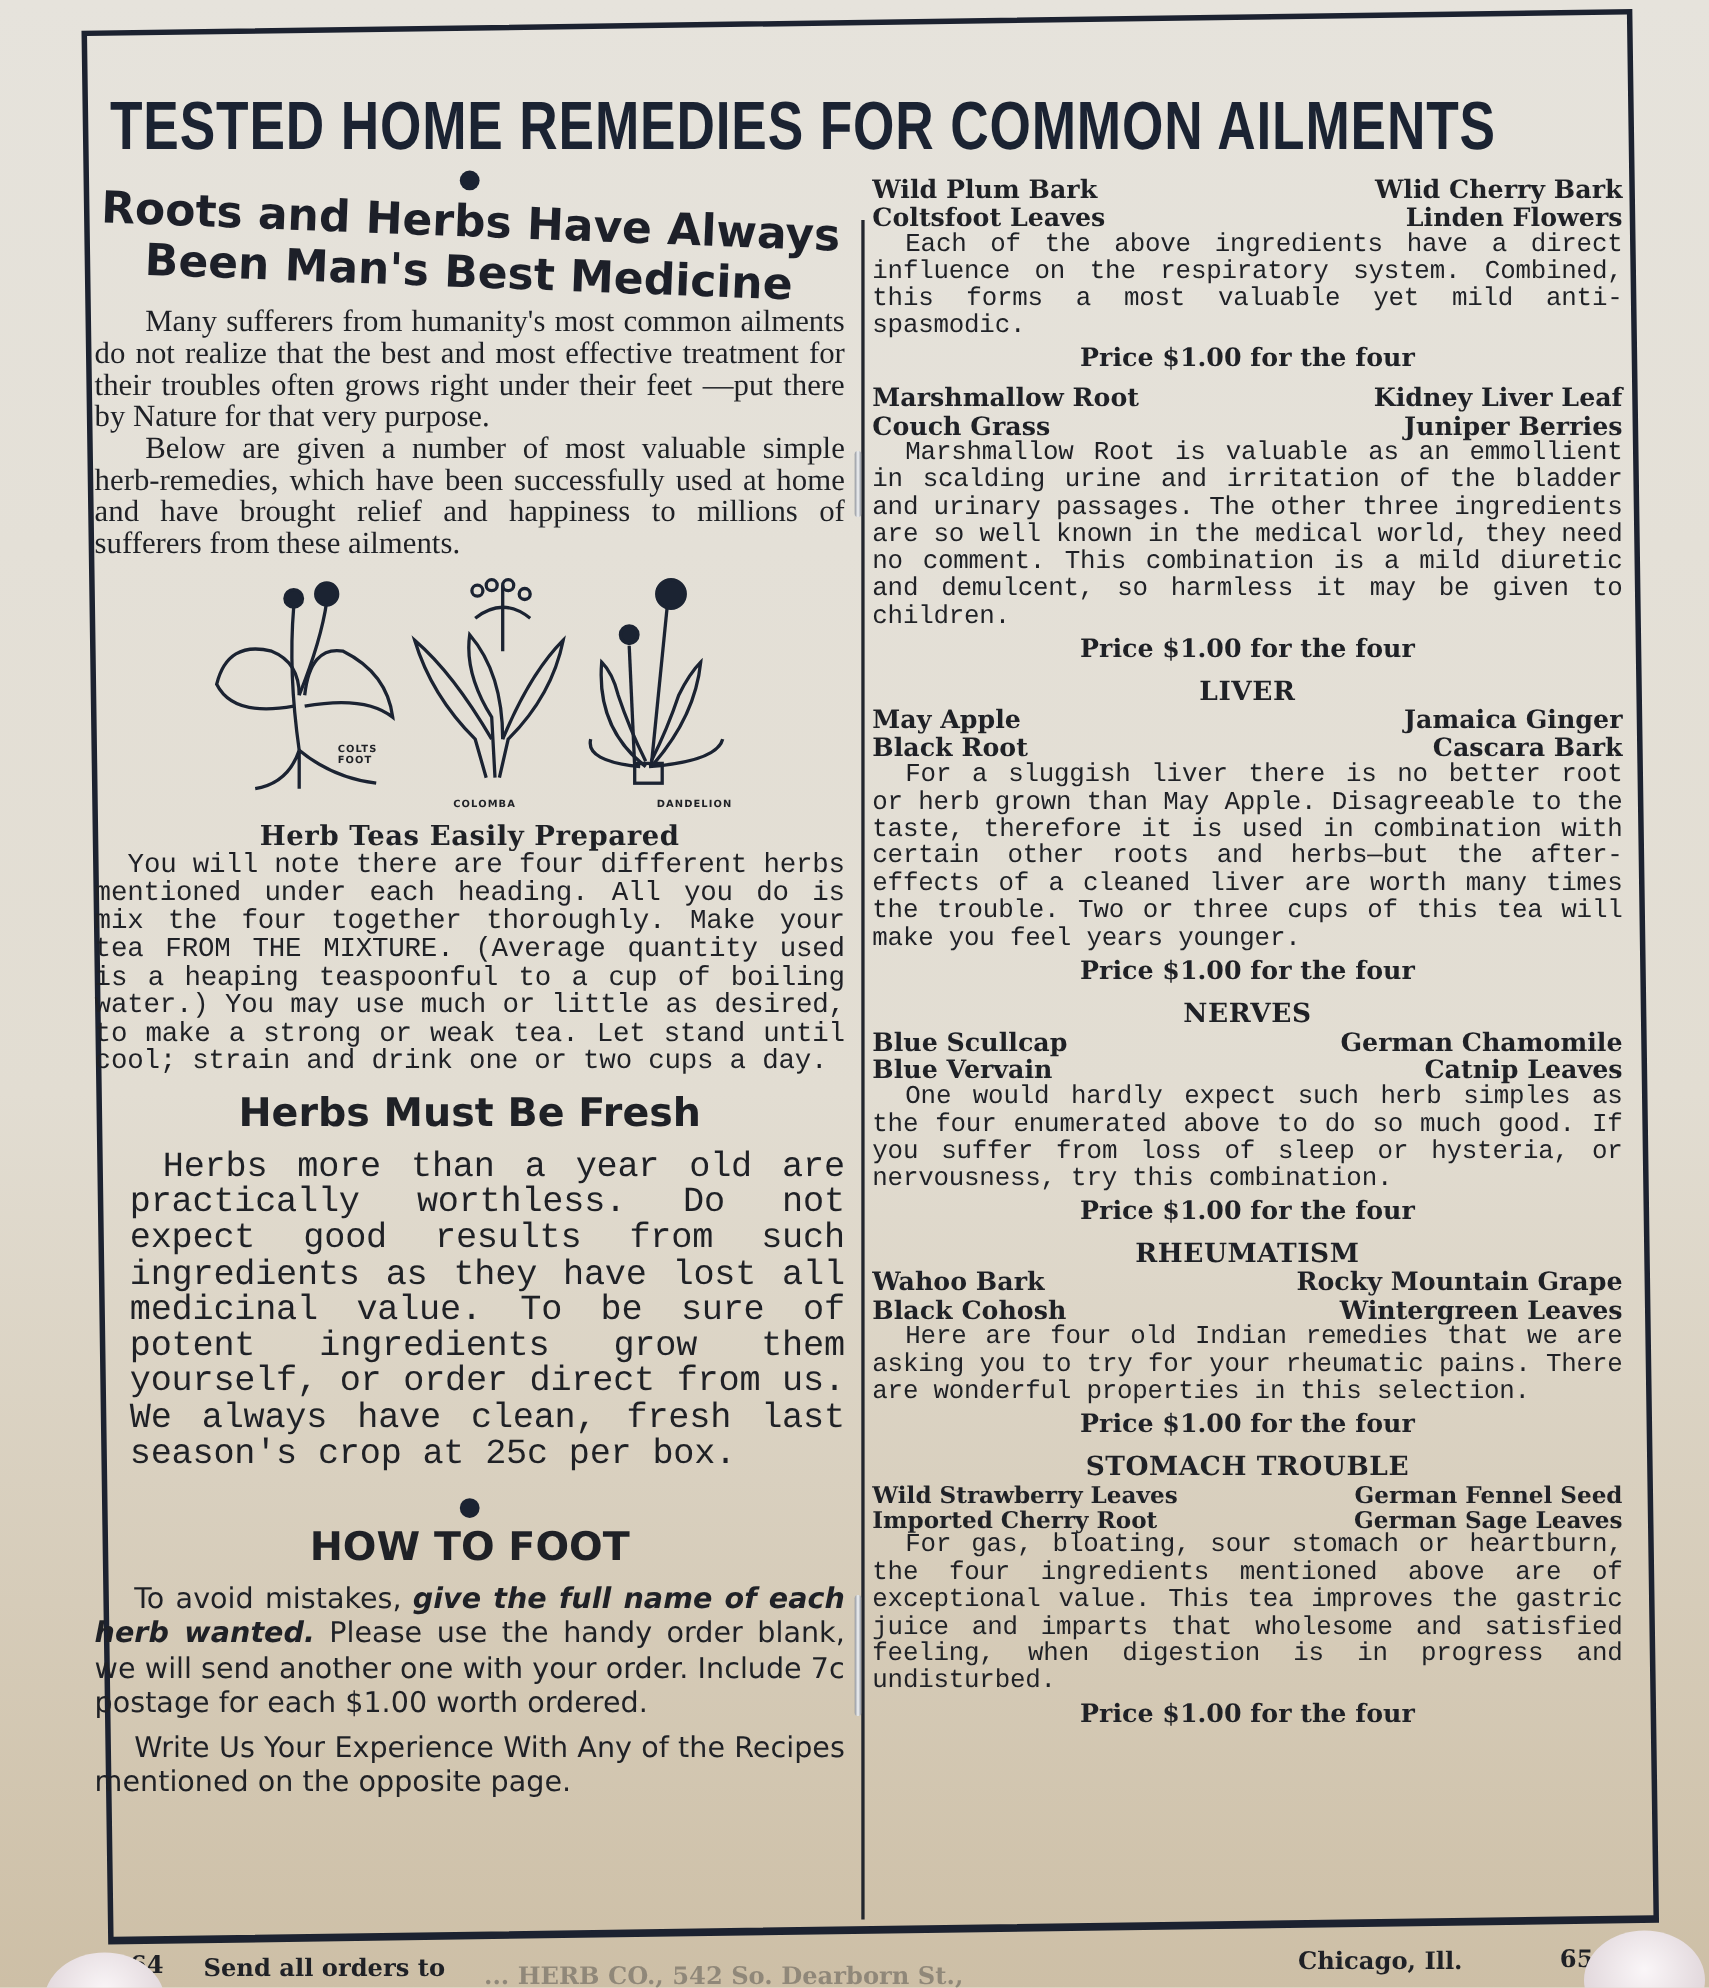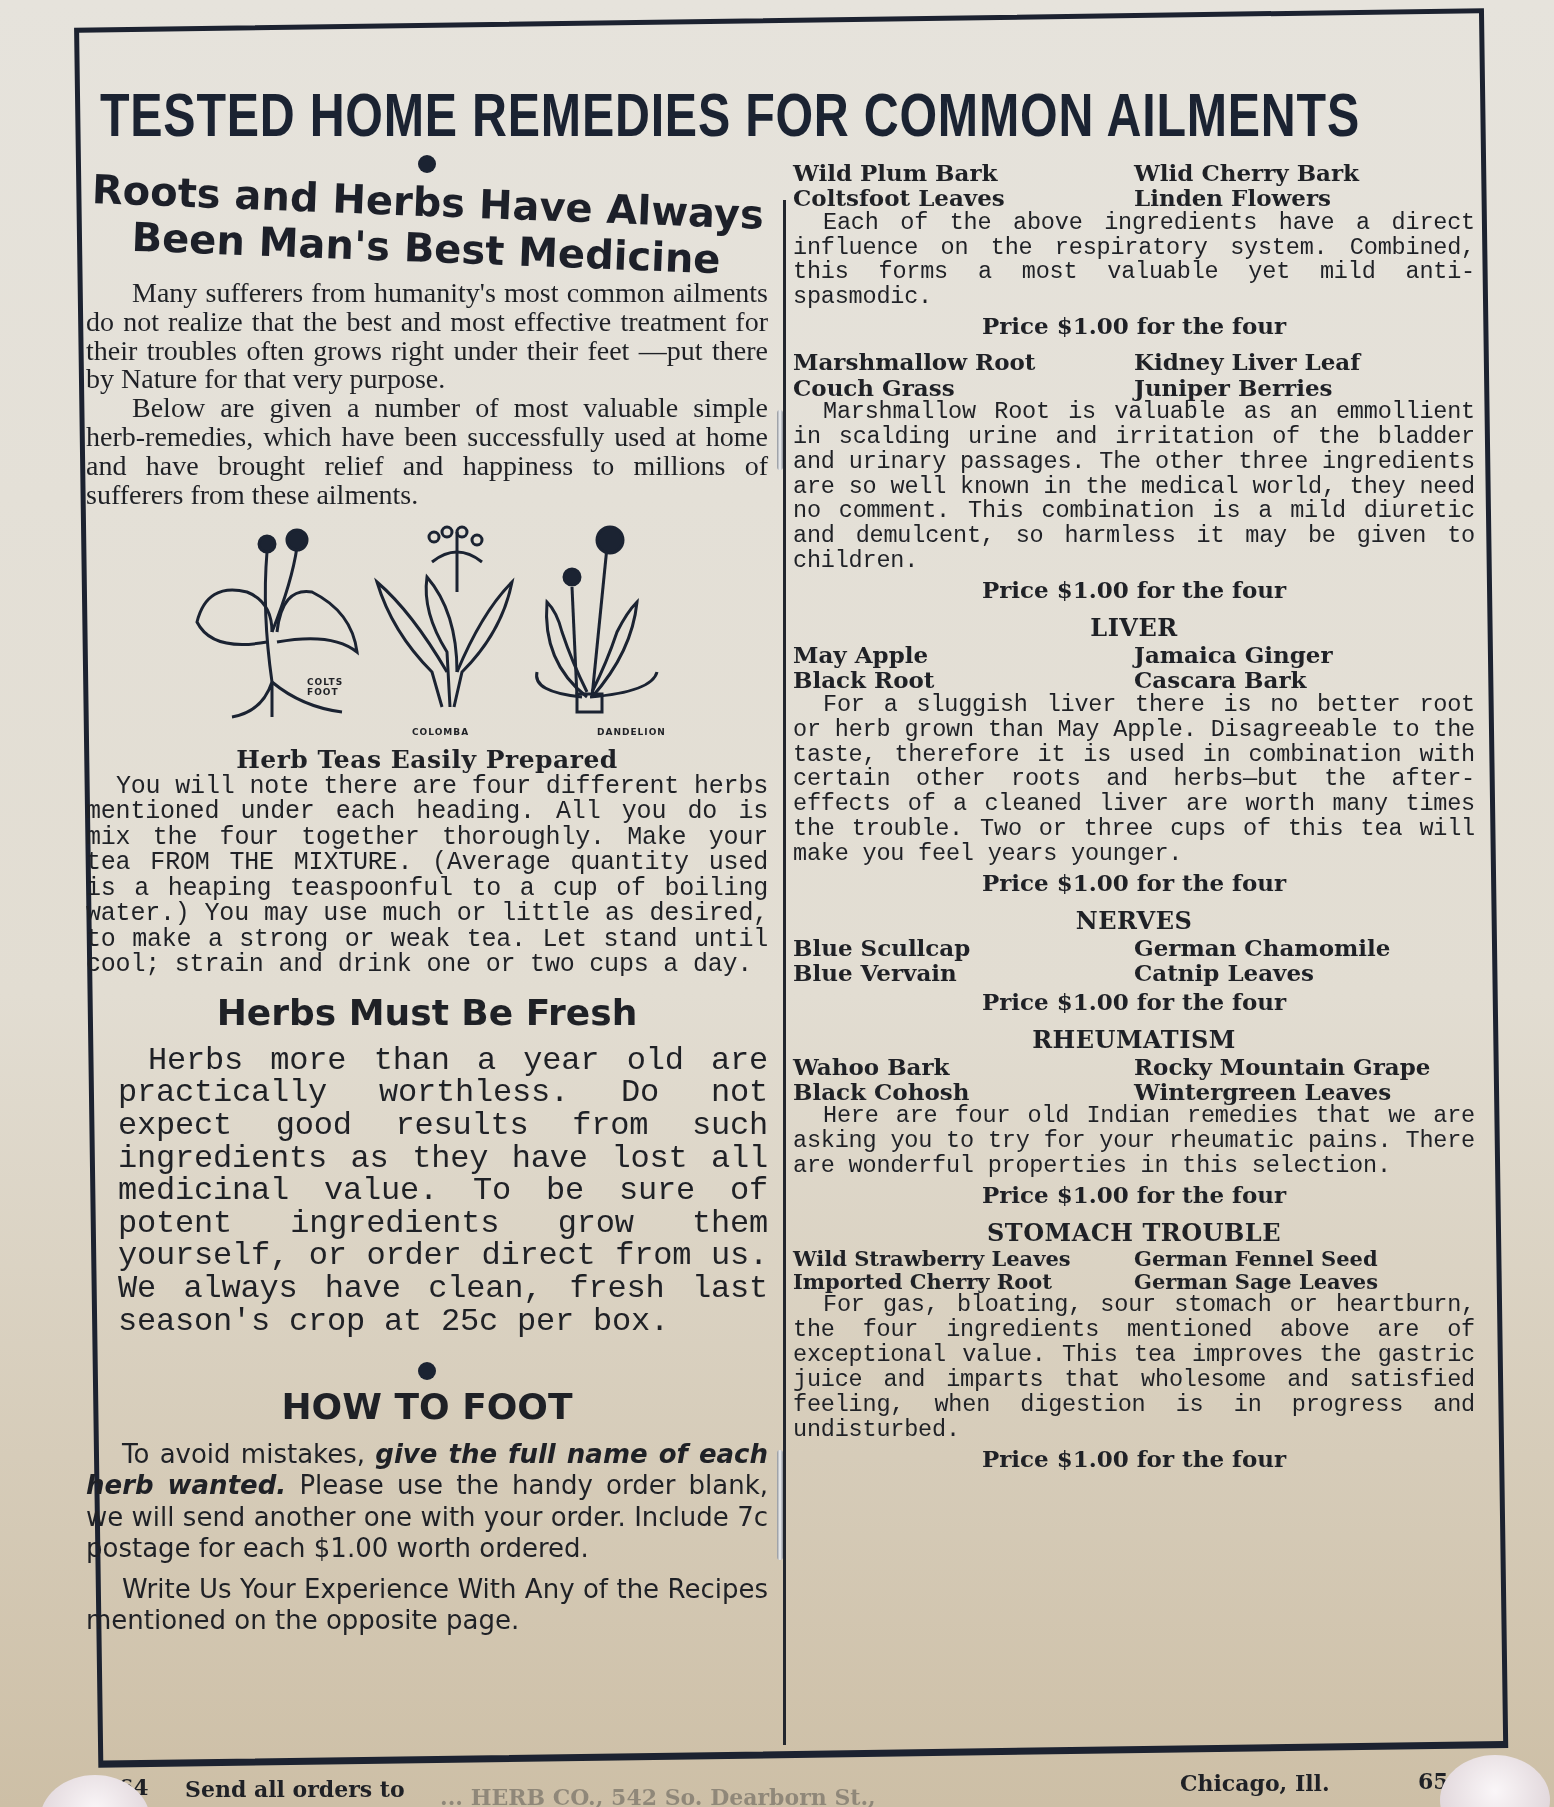--- a/index.html
+++ b/index.html
@@ -55,21 +55,21 @@
     text-align: justify; margin: 0; text-indent: 30px; letter-spacing: -0.2px;
   }
   .tw-head {
     font-family: "DejaVu Serif", serif; font-weight: bold; text-align: center;
     font-size: 24px; margin: 0; letter-spacing: 0.5px;
   }
   .herbs-grid {
     display: grid; grid-template-columns: 1fr 1fr; font-family: "DejaVu Serif", serif;
     font-weight: bold; font-size: 23px; line-height: 1.1;
   }
-  .herbs-grid .r { }
+  .herbs-grid .r { text-align: right; }
   .price {
     font-family: "DejaVu Serif", serif; font-weight: bold; text-align: center;
     font-size: 23px; margin: 2px 0 10px 0;
   }
   .illustration {
     height: 215px; display: flex; justify-content: center; align-items: flex-end; gap: 10px;
     margin: 12px 0 8px 0;
   }
   .plant { position: relative; width: 150px; height: 215px; }
   .plant-caption {
@@ -207,20 +207,21 @@
   </section>
 
   <section>
     <h3 class="tw-head">NERVES</h3>
     <div class="herbs-grid">
       <span>Blue Scullcap</span>
       <span class="r">German Chamomile</span>
       <span>Blue Vervain</span>
       <span class="r">Catnip Leaves</span>
     </div>
+    <p class="tw-text">One would hardly expect such herb simples as the four enumerated above to do so much good. If you suffer from loss of sleep or hysteria, or nervousness, try this combination.</p>
     <p class="price">Price $1.00 for the four</p>
   </section>
 
   <section>
     <h3 class="tw-head">RHEUMATISM</h3>
     <div class="herbs-grid">
       <span>Wahoo Bark</span>
       <span class="r">Rocky Mountain Grape</span>
       <span>Black Cohosh</span>
       <span class="r">Wintergreen Leaves</span>

